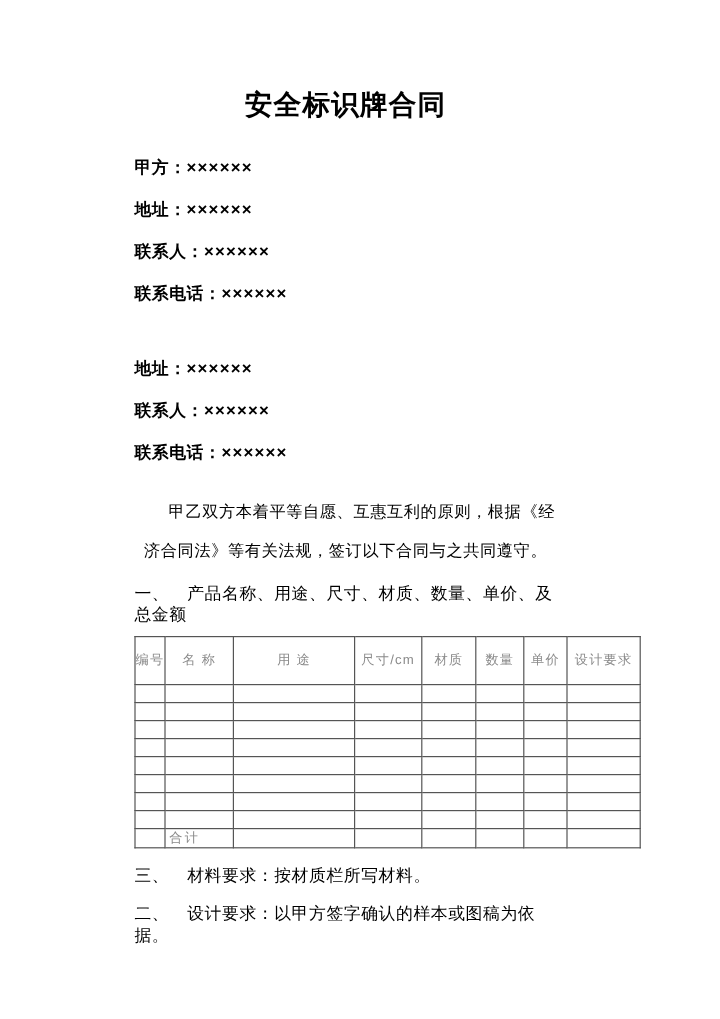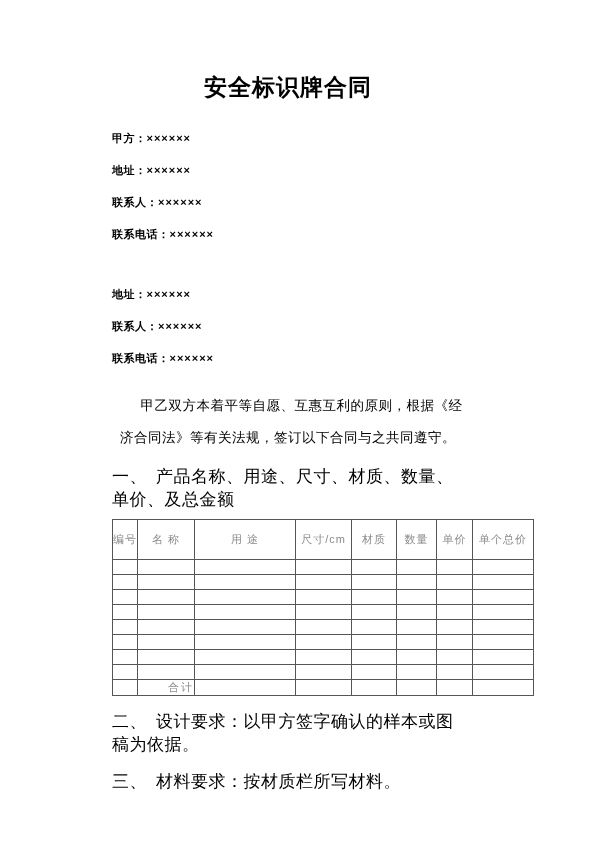--- a/index.html
+++ b/index.html
@@ -18,40 +18,40 @@
     overflow: hidden;
   }
   .doc-title {
     text-align: center;
     font-size: 23px;
     font-weight: bold;
     letter-spacing: 1px;
     margin-bottom: 28px;
   }
   .field-line {
-    font-size: 11px;
+    font-size: 14px;
     font-weight: bold;
     margin-bottom: 17px;
     letter-spacing: 0.5px;
   }
   .field-line .field-value {
     font-weight: bold;
     letter-spacing: 1px;
   }
   .party-gap { height: 28px; }
   .preamble {
     margin-top: 24px;
     font-size: 13.5px;
     line-height: 2.4;
     text-indent: 2em;
     letter-spacing: 0.5px;
     text-align: center;
   }
   .clause {
-    font-size: 17px;
+    font-size: 14px;
     margin-top: 14px;
     letter-spacing: 0.5px;
   }
   .clause .clause-num { display: inline-block; min-width: 44px; }
   .clause-1 { margin-top: 10px; margin-bottom: 8px; }
   table.items {
     border-collapse: collapse;
     table-layout: fixed;
     width: 421px;
     margin-top: 4px;
@@ -69,21 +69,21 @@
     border: 1px solid #555555;
     font-size: 11px;
     font-weight: normal;
     color: #8a8a8a;
     text-align: center;
     vertical-align: middle;
     overflow: hidden;
   }
   table.items thead th { height: 40px; line-height: 1.5; letter-spacing: 1px; }
   table.items tbody td { height: 15px; }
-  table.items td.total-cell { text-align: right; padding-left: 3px; letter-spacing: 2px; }
+  table.items td.total-cell { text-align: left; padding-left: 3px; letter-spacing: 2px; }
   .clauses-bottom { margin-top: 14px; }
 </style>
 </head>
 <body>
 
 <div class="page">
 
   <h1 class="doc-title">安全标识牌合同</h1>
 
   <div class="field-line">
@@ -130,21 +130,21 @@
     </colgroup>
     <thead>
       <tr>
         <th>编号</th>
         <th>名 称</th>
         <th>用 途</th>
         <th>尺寸/cm</th>
         <th>材质</th>
         <th>数量</th>
         <th>单价</th>
-        <th>单个总价</th>
+        <th>设计要求</th>
       </tr>
     </thead>
     <tbody>
       <tr>
           <td></td>
           <td></td>
           <td></td>
           <td></td>
           <td></td>
           <td></td>
@@ -229,20 +229,20 @@
           <td></td>
           <td></td>
           <td></td>
           <td></td>
       </tr>
     </tbody>
   </table>
 
   <div class="clauses-bottom">
     <div class="clause">
+      <span class="clause-num">三、</span><span class="clause-text">材料要求：按材质栏所写材料。</span>
+    </div>
+    <div class="clause">
       <span class="clause-num">二、</span><span class="clause-text">设计要求：以甲方签字确认的样本或图稿为依据。</span>
     </div>
-    <div class="clause">
-      <span class="clause-num">三、</span><span class="clause-text">材料要求：按材质栏所写材料。</span>
-    </div>
   </div>
 
 </div>
 
 </body></html>

